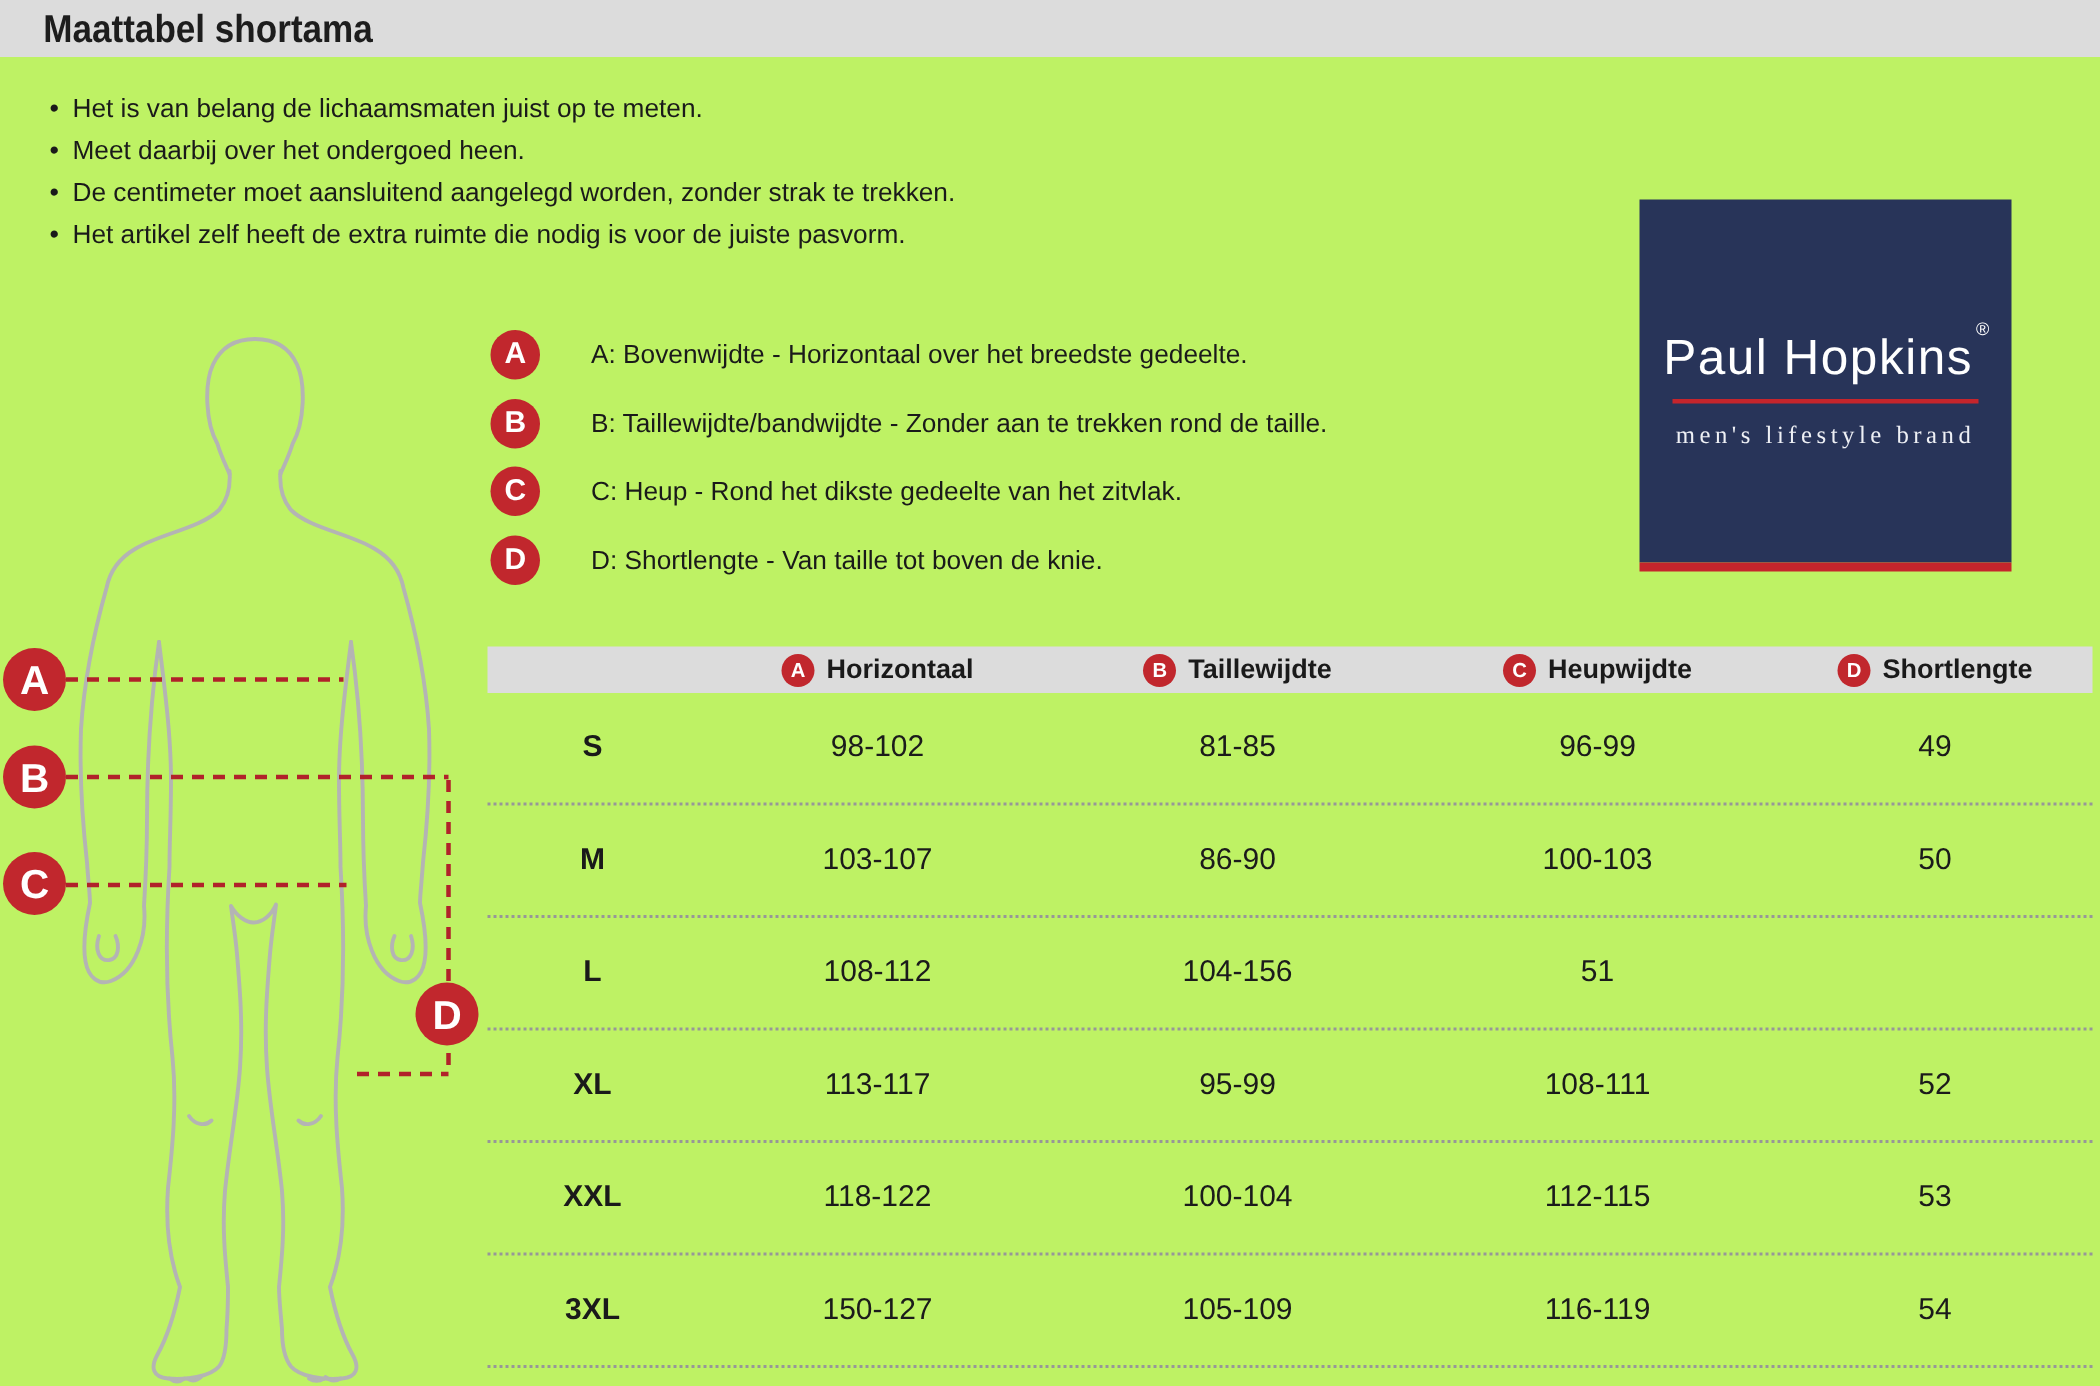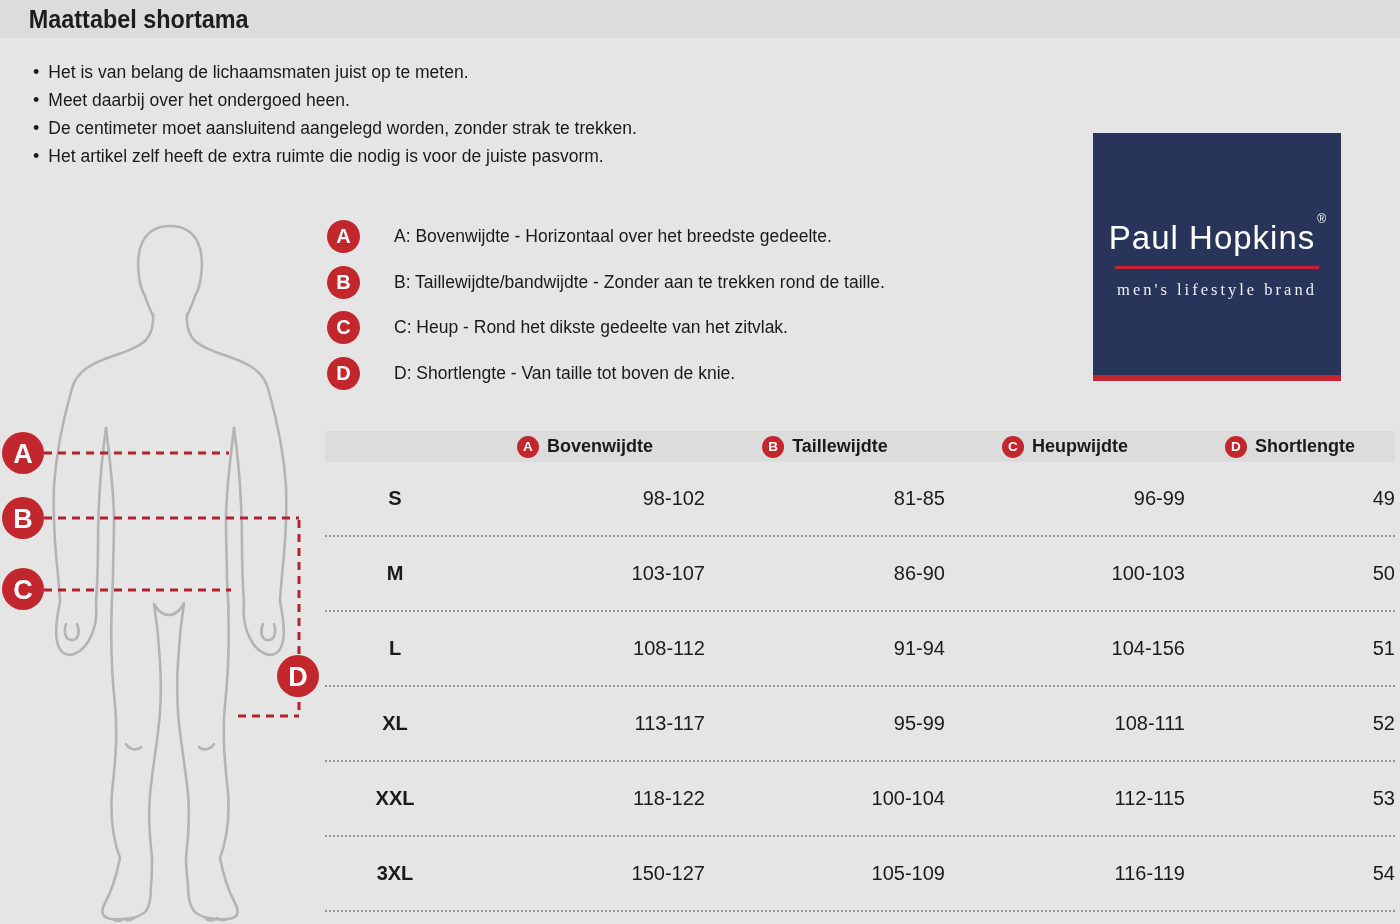--- a/index.html
+++ b/index.html
@@ -1,17 +1,17 @@
 <!DOCTYPE html>
 <html><head>
 <meta charset="utf-8">
 <style>
   html,body { margin:0; padding:0; background:#fff; }
   body { font-family:"Liberation Sans", sans-serif; color:#1a1a1a; }
-  .page { position:relative; width:1400px; height:924px; background:#e5e5e5; overflow:hidden; }
+  .page { position:relative; width:1400px; height:924px; background:#bef264; overflow:hidden; }
 
   
   .title-bar { position:absolute; left:0; top:0; width:1400px; height:38px; background:#dcdcdc; }
   .title-bar h1 { margin:0; padding:4px 0 0 32px; font-size:26px; font-weight:600; color:#1d1d1d;
                   transform:scaleX(0.90); transform-origin:left center; letter-spacing:0; }
 
   
   .instructions { position:absolute; left:33px; top:58px; margin:0; padding:0; list-style:none; }
   .instructions li { display:flex; align-items:baseline; line-height:28px; font-size:17.5px; }
   .bullet { margin-right:9px; font-size:18px; }
@@ -39,21 +39,21 @@
 
   
   .size-table { position:absolute; left:325px; top:431px; width:1070px; }
   .t-head, .t-row { display:grid; grid-template-columns:140px 240px 240px 240px 210px; align-items:center; }
   .t-head { height:31px; background:#dcdcdc; }
   .th { display:flex; align-items:center; justify-content:center; gap:8px; font-size:18px; font-weight:bold; }
   .th-badge { width:22px; height:22px; border-radius:50%; background:#c1272d; color:#fff;
               font-size:13.5px; font-weight:bold; display:flex; align-items:center; justify-content:center; }
   .t-row { height:73px; border-bottom:2px dotted #979797; text-align:center; }
   .cell-size { font-weight:bold; font-size:20px; }
-  .cell-val { font-size:20px; color:#1b1b1b;text-align:right; }
+  .cell-val { font-size:20px; color:#1b1b1b; }
 </style>
 </head>
 <body>
 
 <div class="page">
 
   <header class="title-bar">
     <h1>Maattabel shortama</h1>
   </header>
 
@@ -143,21 +143,21 @@
       <circle cx="298" cy="676" r="21" fill="#c1272d"></circle>
       <text class="marker-letter" x="298" y="676" dy="0.36em" text-anchor="middle">D</text>
     </g>
   </svg>
 
   <div class="size-table">
     <div class="t-head">
       <div class="th"></div>
       <div class="th">
         <span class="th-badge">A</span>
-        <span>Bovenwijdte</span>
+        <span>Horizontaal</span>
       </div>
       <div class="th">
         <span class="th-badge">B</span>
         <span>Taillewijdte</span>
       </div>
       <div class="th">
         <span class="th-badge">C</span>
         <span>Heupwijdte</span>
       </div>
       <div class="th">
@@ -176,21 +176,20 @@
     <div class="t-row">
       <div class="cell-size">M</div>
       <div class="cell-val">103-107</div>
       <div class="cell-val">86-90</div>
       <div class="cell-val">100-103</div>
       <div class="cell-val">50</div>
     </div>
     <div class="t-row">
       <div class="cell-size">L</div>
       <div class="cell-val">108-112</div>
-      <div class="cell-val">91-94</div>
       <div class="cell-val">104-156</div>
       <div class="cell-val">51</div>
     </div>
     <div class="t-row">
       <div class="cell-size">XL</div>
       <div class="cell-val">113-117</div>
       <div class="cell-val">95-99</div>
       <div class="cell-val">108-111</div>
       <div class="cell-val">52</div>
     </div>

